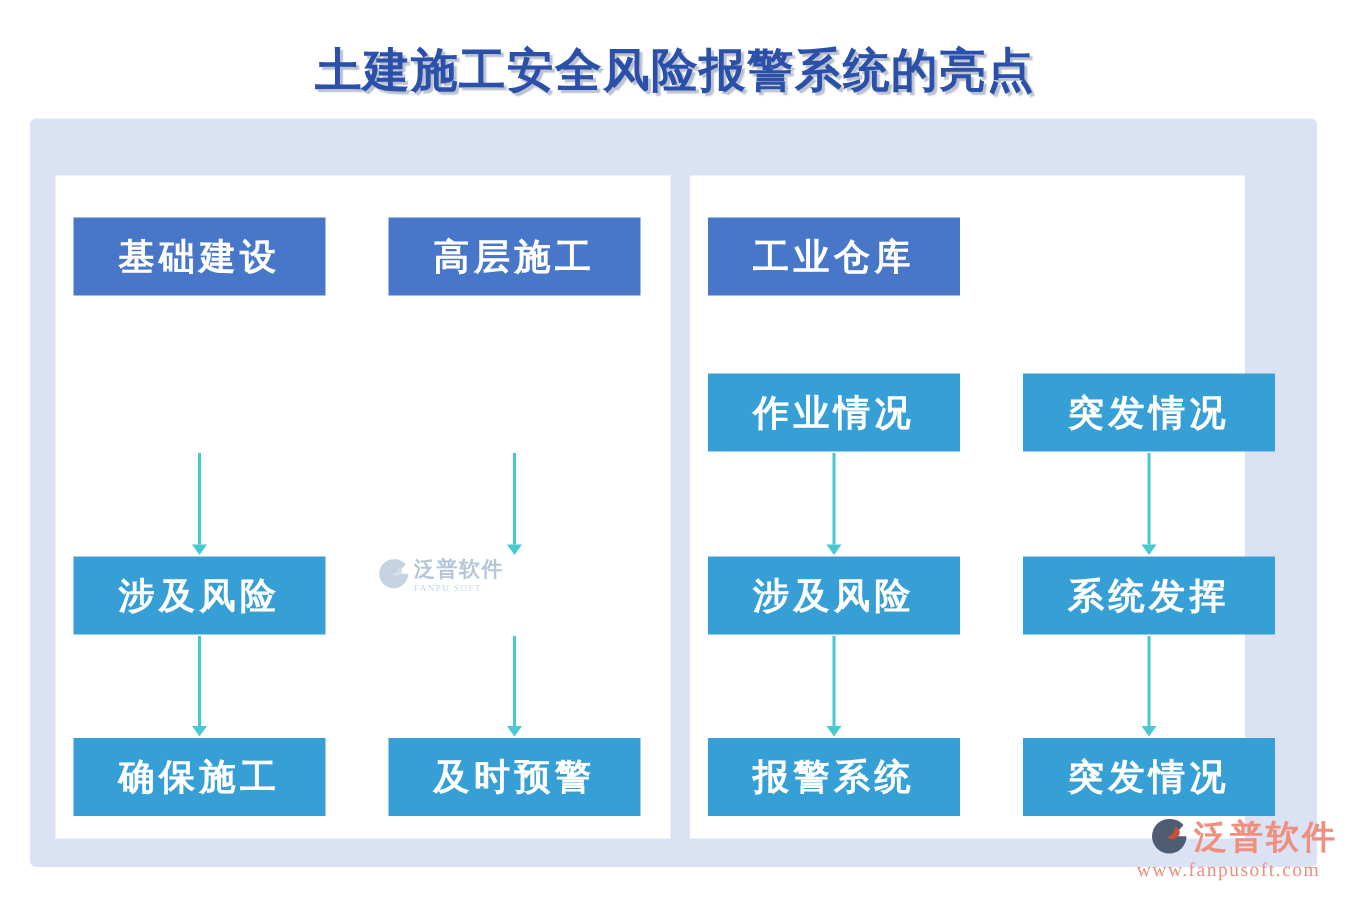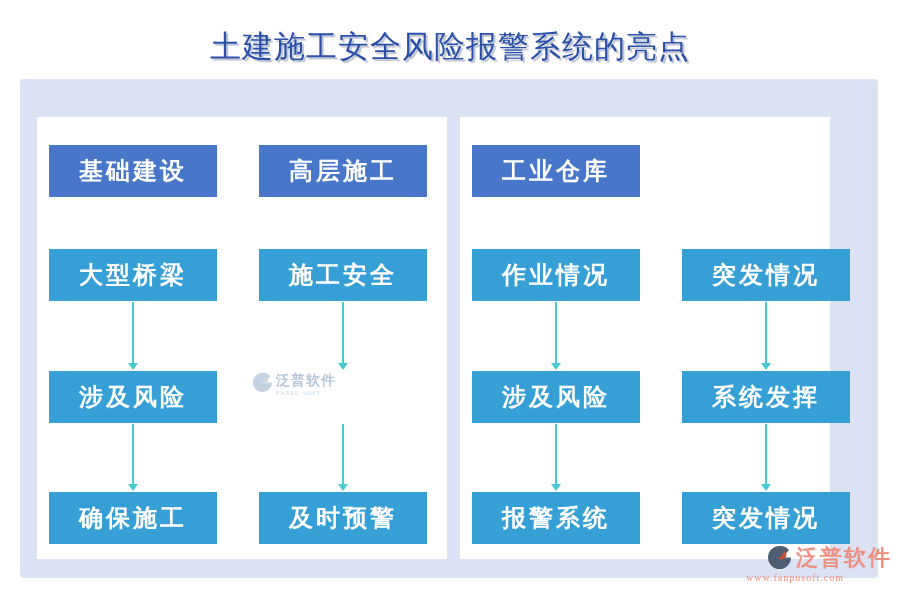--- a/index.html
+++ b/index.html
@@ -3,21 +3,21 @@
 <meta charset="utf-8">
 <style>
   html,body{margin:0;padding:0;}
   body{
     width:900px;height:600px;position:relative;overflow:hidden;
     background:#ffffff;
     font-family:"Liberation Serif","DejaVu Serif",serif;
   }
   .page-title{
     position:absolute;top:26px;left:0;width:900px;
-    text-align:center;font-size:31px;font-weight:normal;
+    text-align:center;font-size:31px;font-weight:bold;
     color:#2b50aa;letter-spacing:1px;
     text-shadow:2px 2px 1px rgba(130,140,165,0.55);
   }
   .canvas-region{
     position:absolute;left:20px;top:79px;width:858px;height:499px;
     background:#dbe2f4;border-radius:4px;
   }
   .panel{
     position:absolute;top:117px;height:442px;background:#ffffff;
   }
@@ -53,49 +53,47 @@
   .watermark .wm-text{display:flex;flex-direction:column;line-height:1;}
   .watermark .wm-brand{font-size:14px;font-weight:bold;color:#6e8fb5;letter-spacing:1px;}
   .watermark .wm-tag{font-size:6px;color:#7fb2dc;letter-spacing:1px;margin-top:2px;}
   .footer-logo{position:absolute;left:746px;top:545px;z-index:10;width:146px;}
   .footer-top{display:flex;align-items:center;justify-content:flex-end;gap:4px;}
   .footer-brand{
     font-size:22px;font-weight:bold;color:#ef8f7f;letter-spacing:2px;
     line-height:1;
   }
   .footer-site{
-    margin-top:3px;text-align:left;
-    font-size:10px;color:#ef8f7f;letter-spacing:1px;line-height:1;
+    margin-top:3px;text-align:center;
+    font-size:13px;color:#ef8f7f;letter-spacing:1px;line-height:1;
   }
 </style>
 </head>
 <body>
 
 <div class="page-title">土建施工安全风险报警系统的亮点</div>
 
 <div class="canvas-region">
 
   <div class="panel panel-left" style="left:17px;top:38px;">
     <div class="flow-col colA">
       <div class="node dark r1">基础建设</div>
-      <div class="node light r2">大型桥梁</div>
       <div class="arrow arrow-a">
           <div class="shaft"></div>
           <div class="head"></div>
         </div>
       <div class="node light r3">涉及风险</div>
       <div class="arrow arrow-b">
           <div class="shaft"></div>
           <div class="head"></div>
         </div>
       <div class="node light r4">确保施工</div>
     </div>
     <div class="flow-col colB">
       <div class="node dark r1">高层施工</div>
-      <div class="node light r2">施工安全</div>
       <div class="arrow arrow-a">
           <div class="shaft"></div>
           <div class="head"></div>
         </div>
       <div class="arrow arrow-b">
           <div class="shaft"></div>
           <div class="head"></div>
         </div>
       <div class="node light r4">及时预警</div>
     </div>

